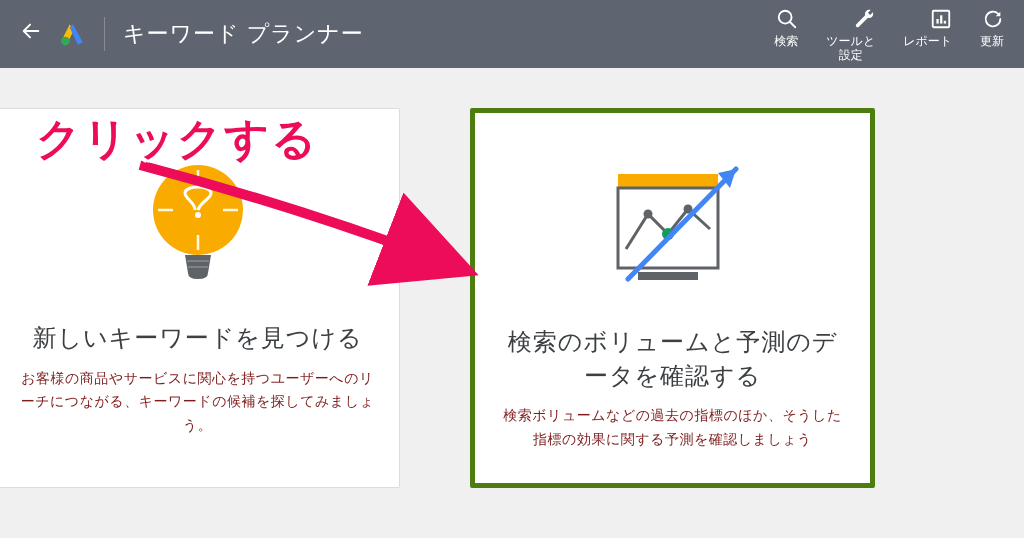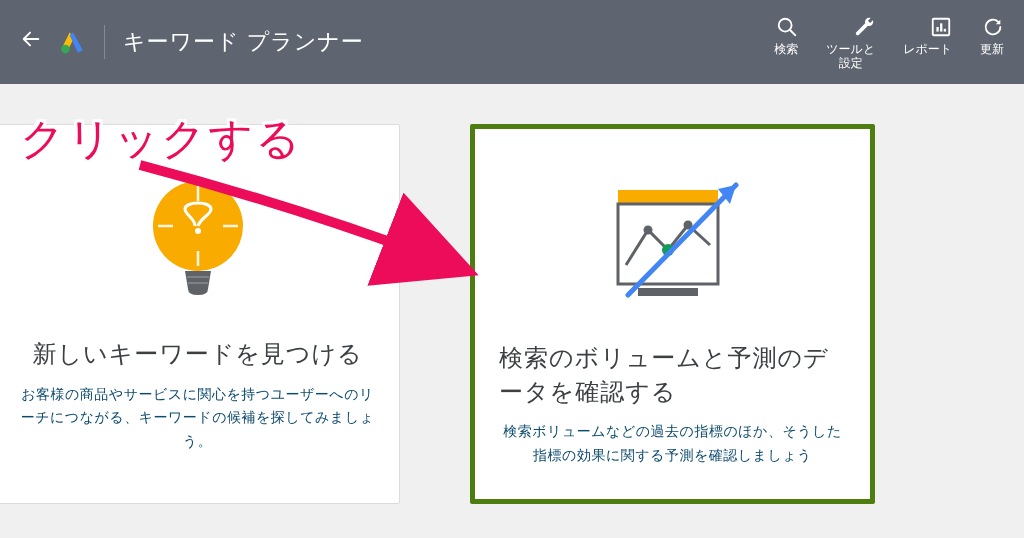--- a/index.html
+++ b/index.html
@@ -6,21 +6,21 @@
     body {
       font-family: "Hiragino Sans", "Yu Gothic", "Meiryo", sans-serif;
       background: #f0f0f0;
       width: 1024px;
       height: 538px;
       overflow: hidden;
       position: relative;
     }
     .header {
       background: #5f6570;
-      height: 84px;
+      height: 68px;
       display: flex;
       align-items: center;
       padding: 0 20px;
       justify-content: space-between;
       gap: 28px;
     }
     .header-left {
       display: flex;
       align-items: center;
       gap: 18px;
@@ -93,38 +93,39 @@
     .card-illustration {
       height: 160px;
       display: flex;
       align-items: center;
       justify-content: center;
       margin-bottom: 16px;
     }
     .card-title {
       font-size: 24px;
       color: #3c4043;
+      text-align: center;
       margin-bottom: 12px;
       line-height: 1.4;
       letter-spacing: 1px;
     }
     .card-desc {
       font-size: 14px;
-      color: #0c4a6e;
+      color: #7f1d1d;
       text-align: center;
       line-height: 1.7;
       letter-spacing: 0.5px;
     }
     .annotation {
       position: absolute;
       top: 110px;
-      left: 20px;
+      left: 36px;
       color: #ec0c5a;
       font-size: 44px;
-      font-weight: 400;
+      font-weight: 700;
       letter-spacing: 2px;
       -webkit-text-stroke: 2px #fff;
       paint-order: stroke fill;
       z-index: 10;
       text-shadow:
         -3px -3px 0 #fff, 3px -3px 0 #fff,
         -3px 3px 0 #fff, 3px 3px 0 #fff,
         0 -3px 0 #fff, 0 3px 0 #fff,
         -3px 0 0 #fff, 3px 0 0 #fff;
     }

